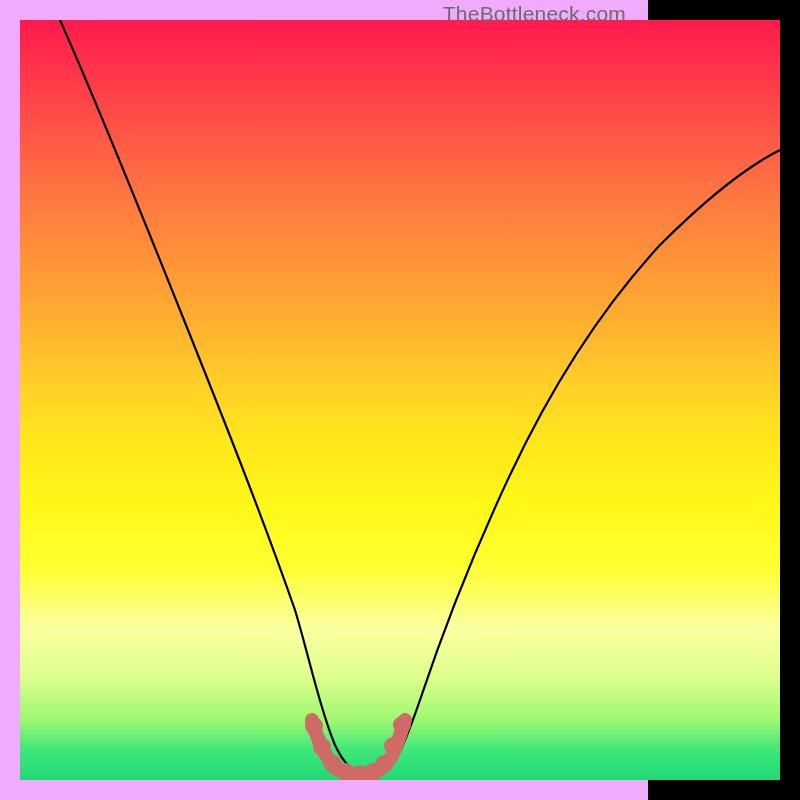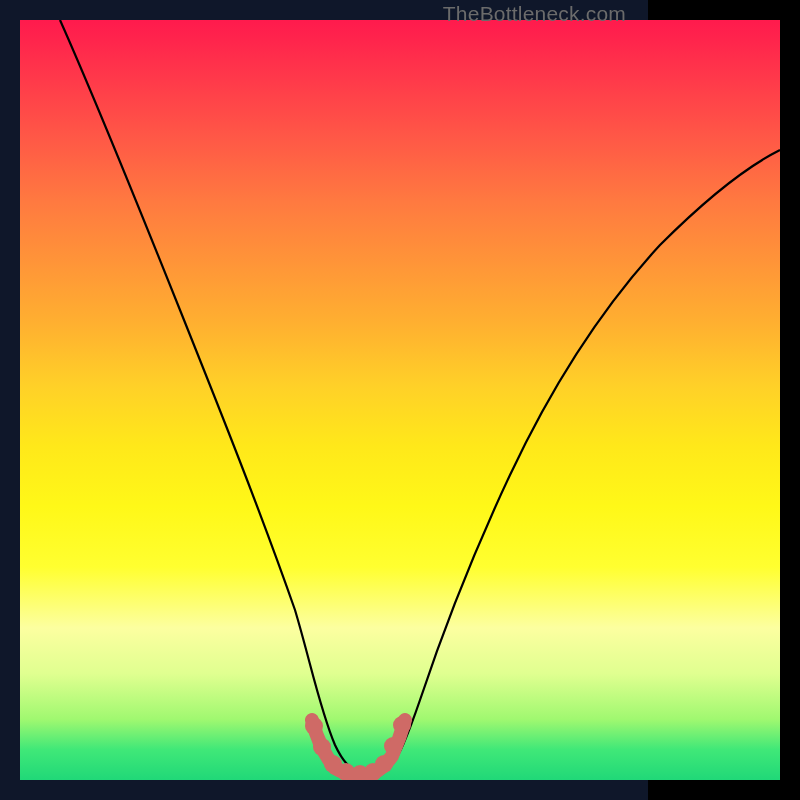--- a/index.html
+++ b/index.html
@@ -10,21 +10,21 @@
     position: relative;
     overflow: hidden;
     font-family: Arial, sans-serif;
   }
   .frame {
     position: absolute;
     top: 0;
     left: 0;
     width: 648px;
     height: 800px;
-    background: #0f172a;
+    background: #f0abfc;
   }
   .plot-area {
     position: absolute;
     top: 20px;
     left: 20px;
     width: 760px;
     height: 760px;
     background: linear-gradient(to bottom,
       #ff1a4d 0%,
       #ff3a4a 8%,

